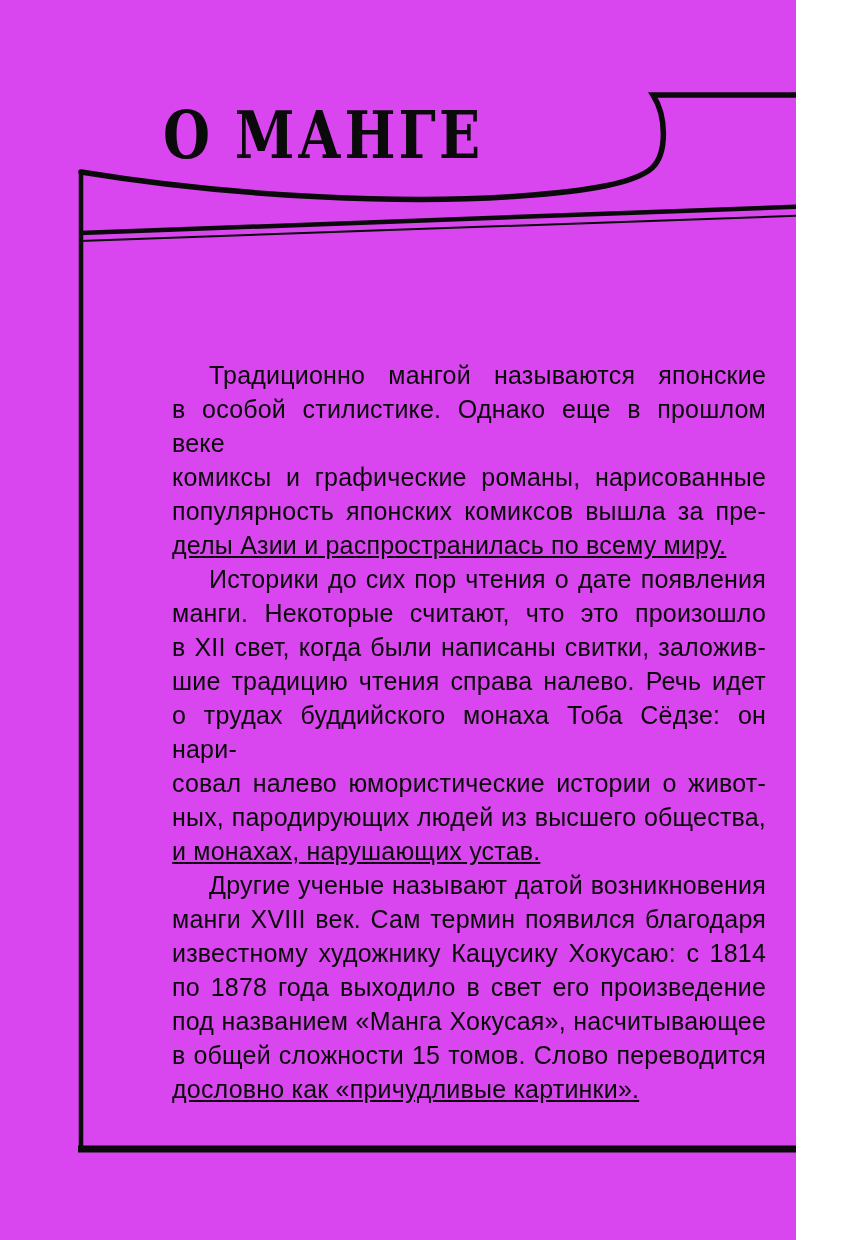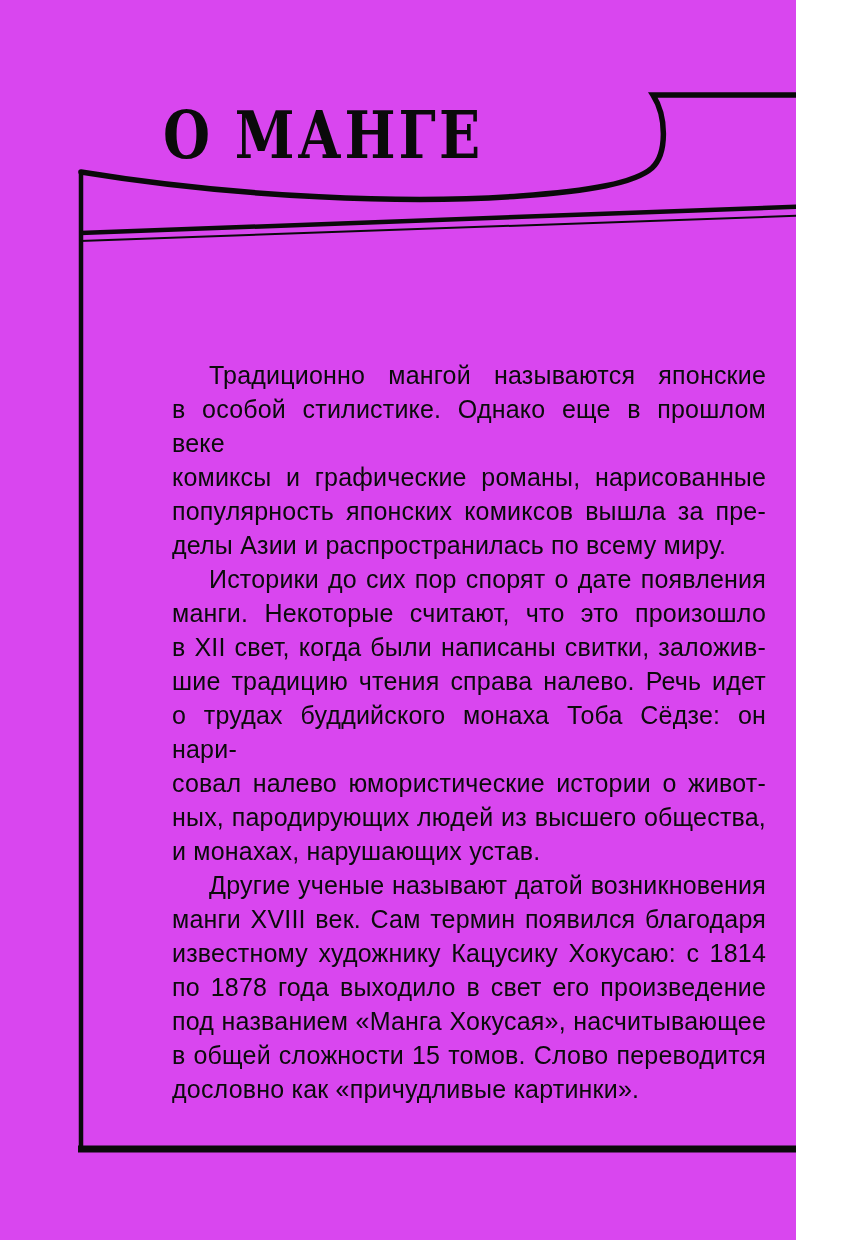--- a/index.html
+++ b/index.html
@@ -46,21 +46,21 @@
     font-size: 25px;
     line-height: 34px;
     letter-spacing: 0.2px;
   }
   .para { margin: 0; }
   .line {
     text-align: justify;
     text-align-last: justify;
   }
   .line.first { text-indent: 37px; }
-  .line.last  { text-align-last: left; }
+  .line.last  { text-align-last: left; text-decoration: underline; }
 </style>
 </head>
 <body>
 
 <div class="page">
 
   <svg class="frame-svg" viewBox="0 0 844 1240" xmlns="http://www.w3.org/2000/svg">
 
     <path d="M 81 172 C 240 198, 410 204, 520 196 C 590 191, 635 183, 652 168 C 667 154, 667 117, 653 95 L 846 95" fill="none" stroke="#0a0a0a" stroke-width="5.5" stroke-linecap="round"></path>
 
@@ -77,21 +77,21 @@
 
   <div class="body-text">
       <div class="para">
         <div class="line first">Традиционно мангой называются японские</div>
         <div class="line">в особой стилистике. Однако еще в прошлом веке</div>
         <div class="line">комиксы и графические романы, нарисованные</div>
         <div class="line">популярность японских комиксов вышла за пре-</div>
         <div class="line last">делы Азии и распространилась по всему миру.</div>
       </div>
       <div class="para">
-        <div class="line first">Историки до сих пор спорят о дате появления</div>
+        <div class="line first">Историки до сих пор чтения о дате появления</div>
         <div class="line">манги. Некоторые считают, что это произошло</div>
         <div class="line">в XII свет, когда были написаны свитки, заложив-</div>
         <div class="line">шие традицию чтения справа налево. Речь идет</div>
         <div class="line">о трудах буддийского монаха Тоба Сёдзе: он нари-</div>
         <div class="line">совал налево юмористические истории о живот-</div>
         <div class="line">ных, пародирующих людей из высшего общества,</div>
         <div class="line last">и монахах, нарушающих устав.</div>
       </div>
       <div class="para">
         <div class="line first">Другие ученые называют датой возникновения</div>

